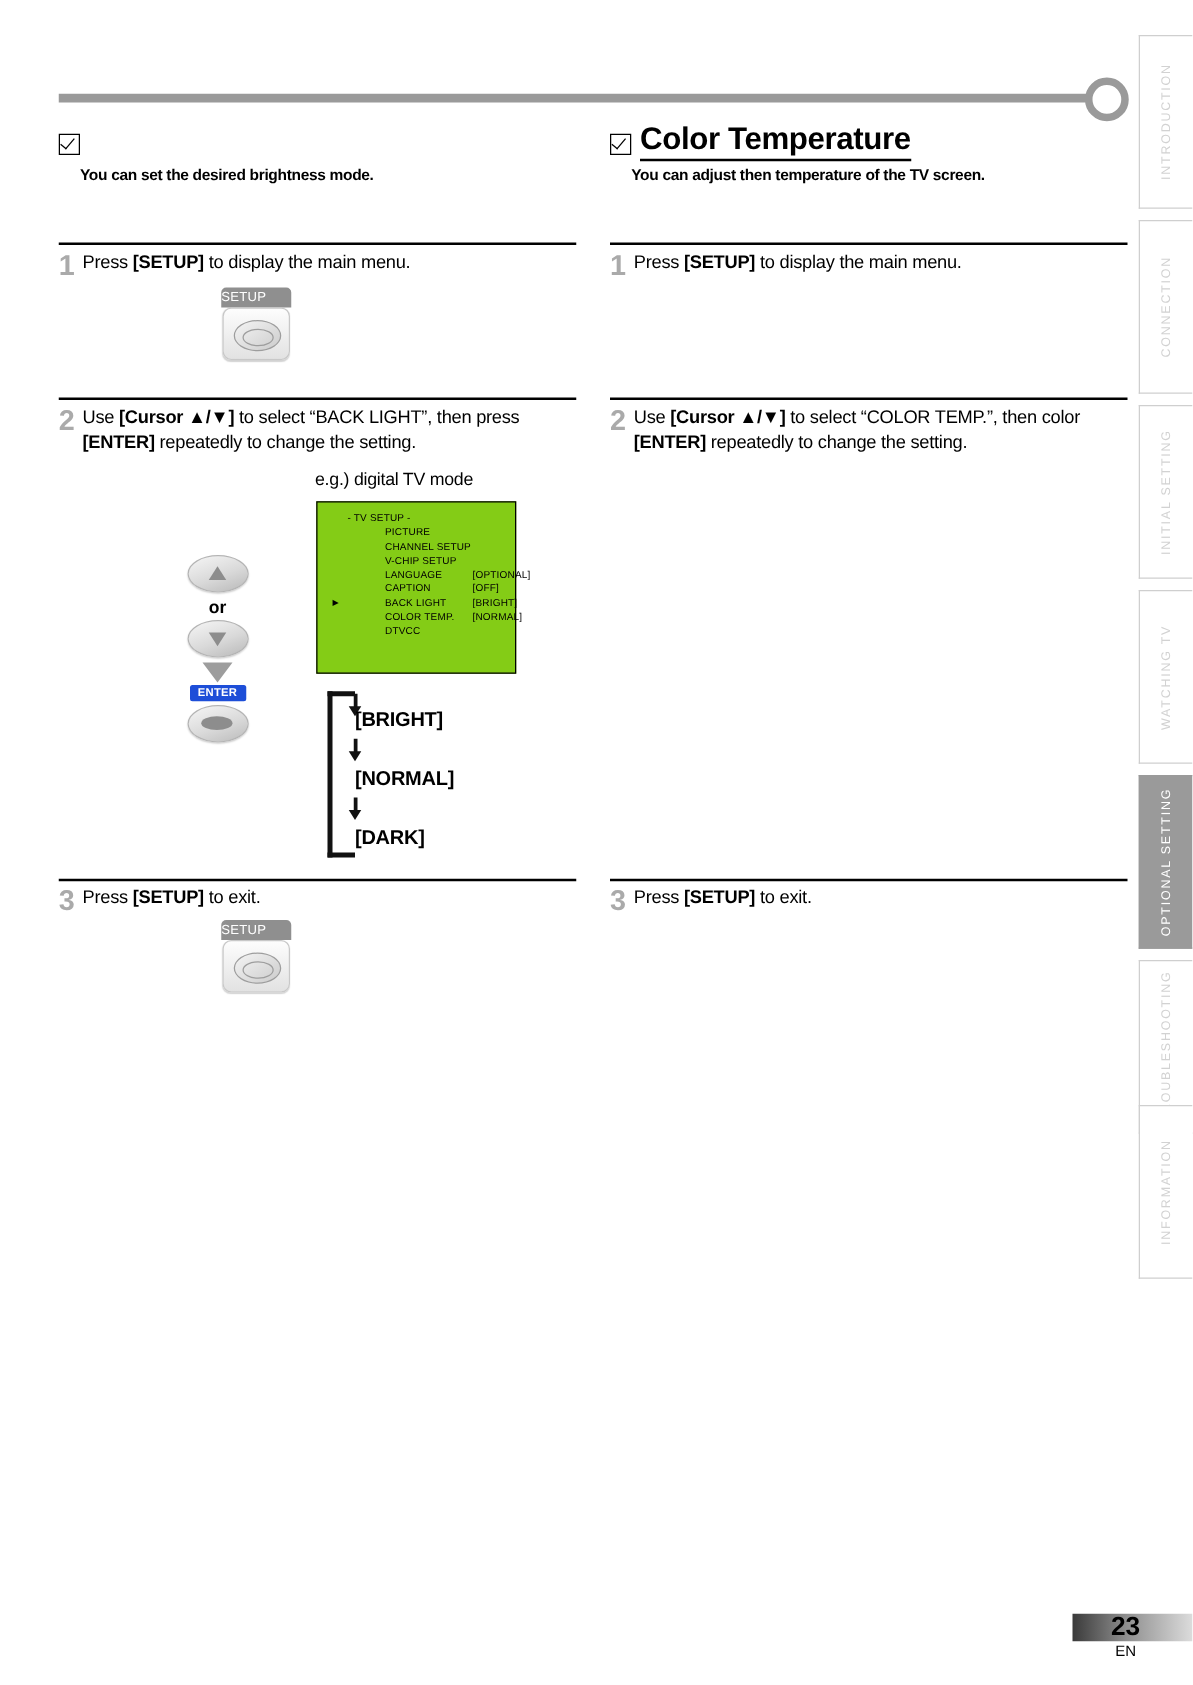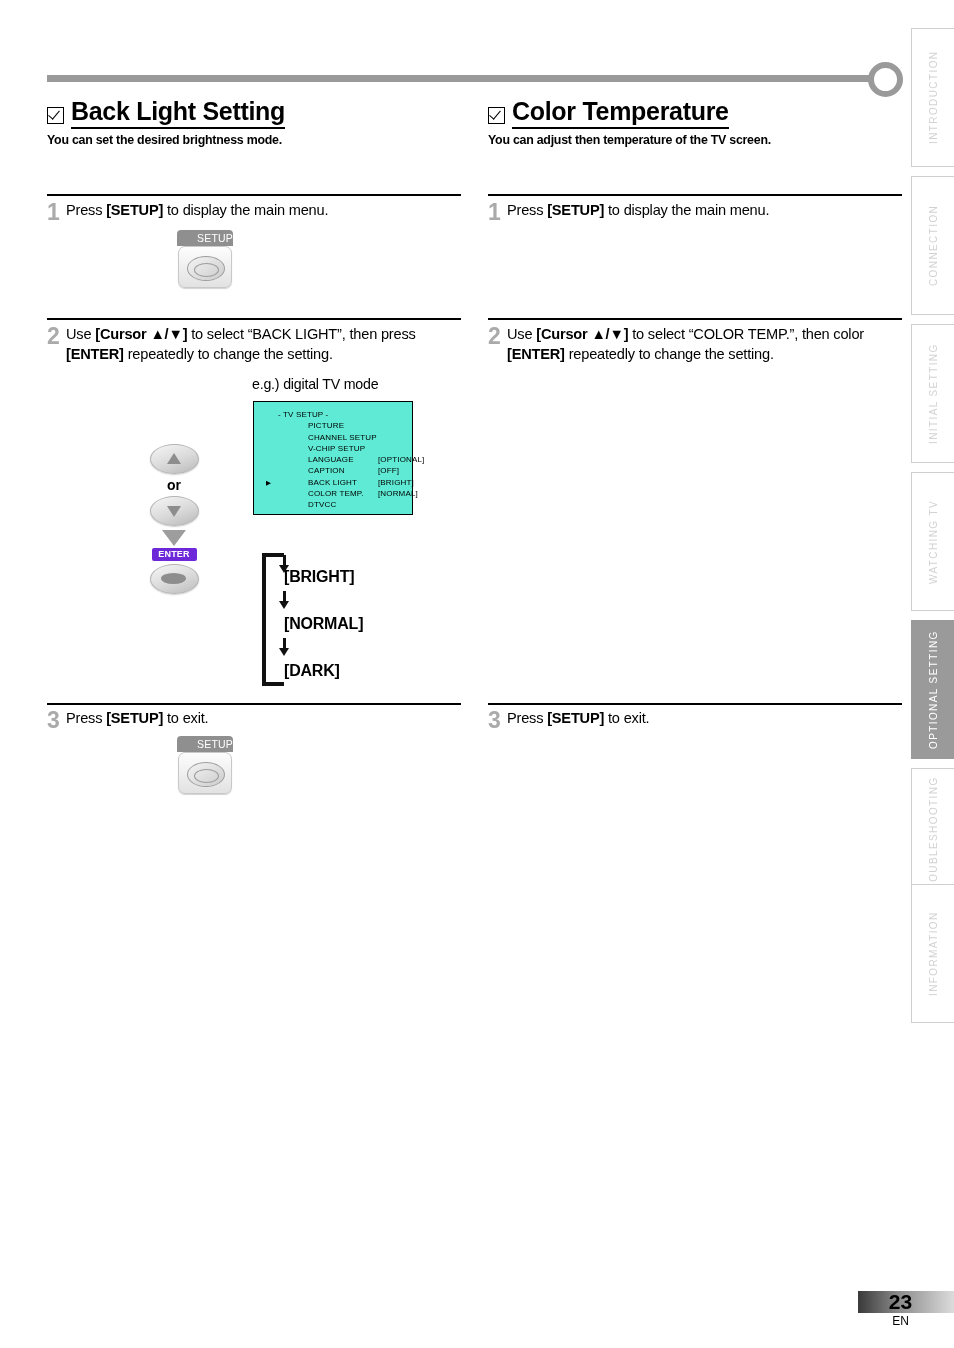--- a/index.html
+++ b/index.html
@@ -79,21 +79,21 @@
     font-weight: bold;
     letter-spacing: -0.3px;
     line-height: 1.1;
     border-bottom: 2.4px solid #000;
     padding-bottom: 1px;
     white-space: nowrap;
   }
   .sec-sub {
     position: absolute;
     top: 133px;
-    left: 0;
+    left: 17px;
     font-size: 12.4px;
     font-weight: bold;
     letter-spacing: -0.25px;
     white-space: nowrap;
   }
 
   
   .hr-step {
     position: absolute;
     left: 0;
@@ -128,21 +128,21 @@
     position: absolute;
     width: 56px;
   }
   .setup-cap {
     width: 56px;
     height: 16px;
     background: #8f8f8f;
     border-radius: 4px 4px 0 0;
     color: #ffffff;
     font-size: 10.5px;
-    text-align: right;
+    text-align: left;
     line-height: 16px;
     letter-spacing: 0.2px;
   }
   .setup-body {
     width: 52px;
     height: 40px;
     margin: 0 auto;
     background: linear-gradient(#fdfdfd, #e2e2e2);
     border: 1.2px solid #c8c8c8;
     border-radius: 7px;
@@ -174,23 +174,23 @@
   .eg-label {
     position: absolute;
     font-size: 14.2px;
     letter-spacing: -0.2px;
   }
 
   
   .osd {
     position: absolute;
     width: 160px;
-    height: 114px;
+    height: 138px;
     border: 1.4px solid #000;
-    background: #5eead4;
+    background: #84cc16;
     padding: 7px 0 0 0;
     box-sizing: border-box;
     font-size: 8px;
     letter-spacing: 0.15px;
     line-height: 11.3px;
   }
   .osd-title {
     text-align: left;
     padding-left: 24px;
   }
@@ -247,21 +247,21 @@
     width: 0; height: 0;
     margin: 4px auto 2px auto;
     border-left: 12px solid transparent;
     border-right: 12px solid transparent;
     border-top: 16px solid #9d9d9d;
   }
   .enter-cap {
     width: 45px;
     height: 13px;
     margin: 0 auto;
-    background: #6d28d9;
+    background: #1d4ed8;
     color: #fff;
     font-size: 9px;
     line-height: 13px;
     text-align: center;
     border-radius: 2px;
     letter-spacing: 0.2px;
   }
   .enter-oval {
     width: 47px;
     height: 28px;
@@ -383,21 +383,20 @@
 </head>
 <body>
 
 <div class="top-rule"></div>
 <div class="top-knob"></div>
 
 <div class="col col-left">
 
   <div class="sec-head">
     <div class="check-box"></div>
-    <div class="sec-title">Back Light Setting</div>
   </div>
   <div class="sec-sub">You can set the desired brightness mode.</div>
 
   <div class="hr-step" style="top:194px"></div>
   <div class="step" style="top:201px">
     <div class="step-num">1</div>
     <div class="step-text"><span>Press </span><b>[SETUP]</b><span> to display the main menu.</span></div>
   </div>
   <div class="setup-key" style="left:130px; top:230px">
     <div class="setup-cap">SETUP</div>

